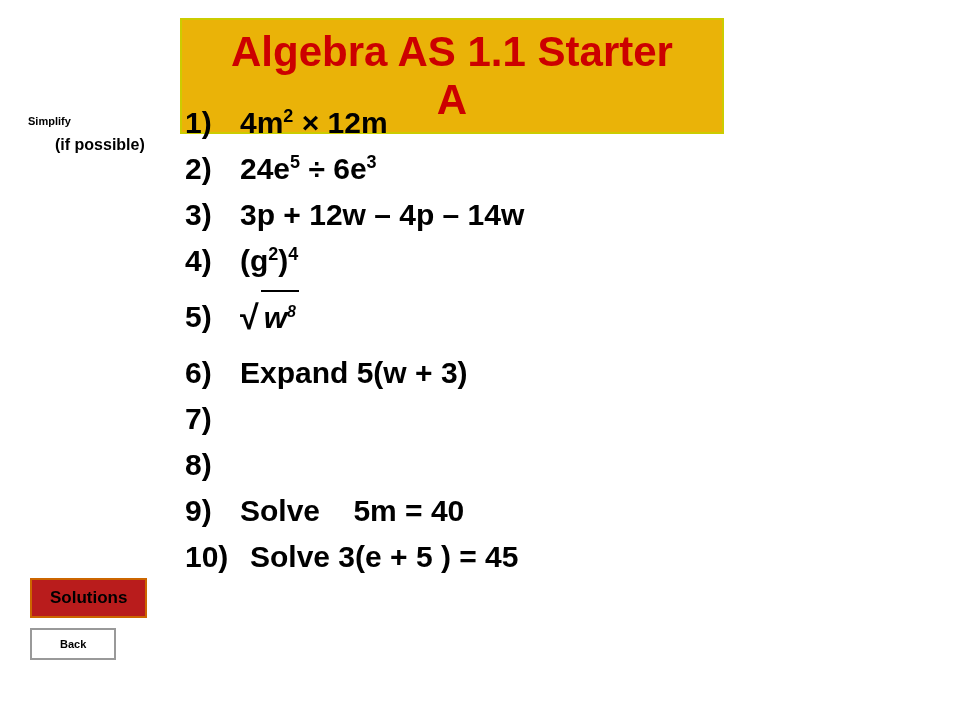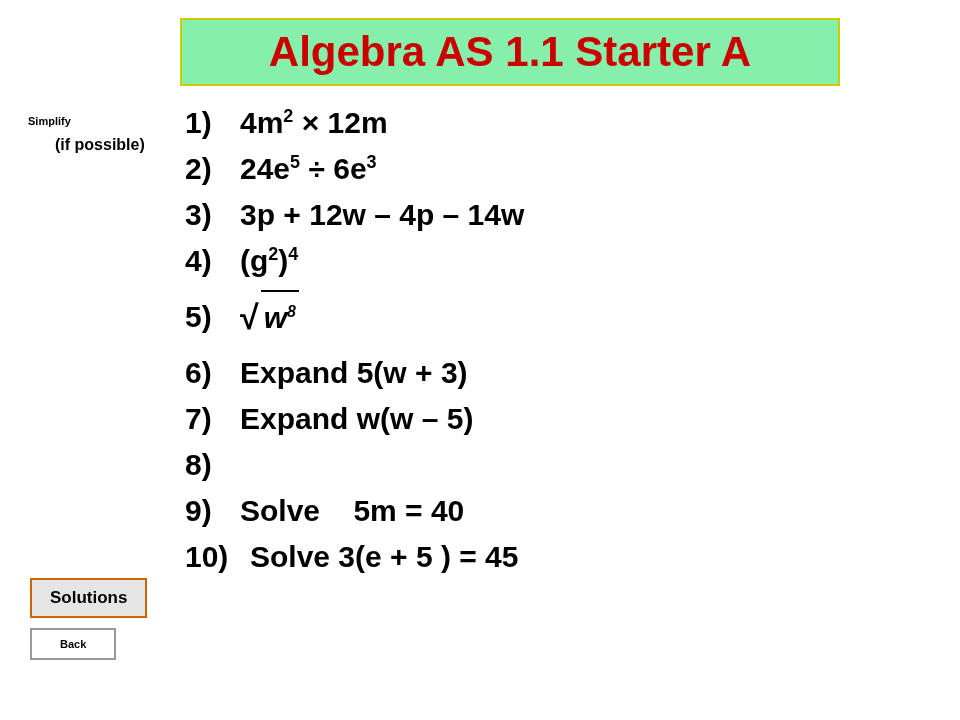--- a/index.html
+++ b/index.html
@@ -13,28 +13,28 @@
     }
 
     .page {
       width: 960px;
       height: 720px;
       position: relative;
       background: #ffffff;
     }
 
     .title-box {
-      background: #86efac;
+      background: #eab308;
       border: 2px solid #cccc00;
       display: inline-block;
       padding: 8px 30px;
       margin: 18px auto 10px auto;
       display: block;
       text-align: center;
-      width: 660px;
+      width: 544px;
       margin-left: 180px;
     }
 
     .title-text {
       font-size: 42px;
       font-weight: bold;
       color: #cc0000;
       font-family: Arial, sans-serif;
     }
 
@@ -115,21 +115,21 @@
     }
 
     .sqrt-radicand sup {
       font-size: 16px;
     }
 
     .solutions-btn {
       position: absolute;
       left: 30px;
       top: 560px;
-      background: #e5e5e5;
+      background: #b91c1c;
       border: 2px solid #cc6600;
       padding: 8px 18px;
       font-size: 17px;
       font-weight: bold;
       color: #000;
       cursor: pointer;
       font-family: Arial, sans-serif;
     }
 
     .back-btn {
@@ -200,21 +200,20 @@
       </span>
     </div>
 
     <div class="question-row">
       <span class="q-num">6)</span>
       <span class="q-content">Expand 5(w + 3)</span>
     </div>
 
     <div class="question-row">
       <span class="q-num">7)</span>
-      <span class="q-content">Expand w(w – 5)</span>
     </div>
 
     <div class="question-row">
       <span class="q-num">8)</span>
     </div>
 
     <div class="question-row">
       <span class="q-num">9)</span>
       <span class="q-content">Solve &nbsp;&nbsp; 5m = 40</span>
     </div>

